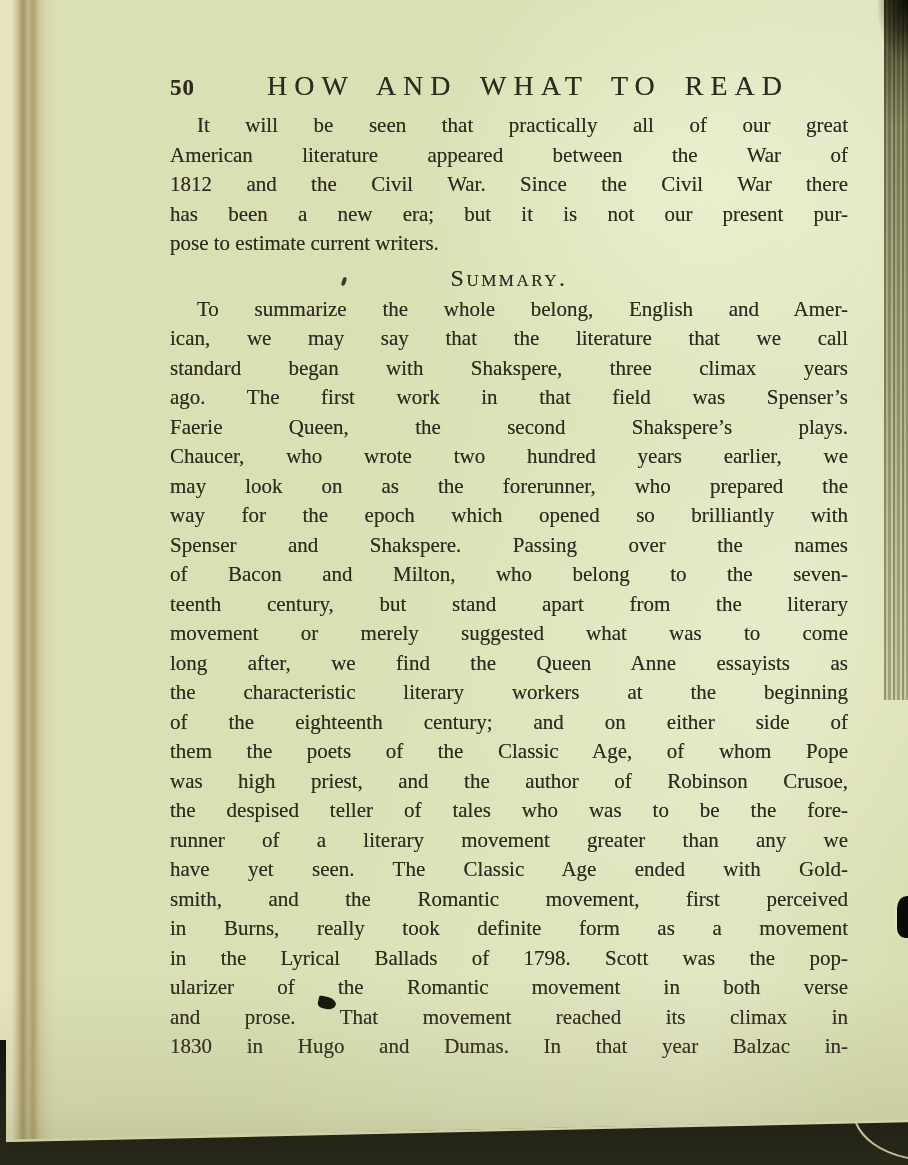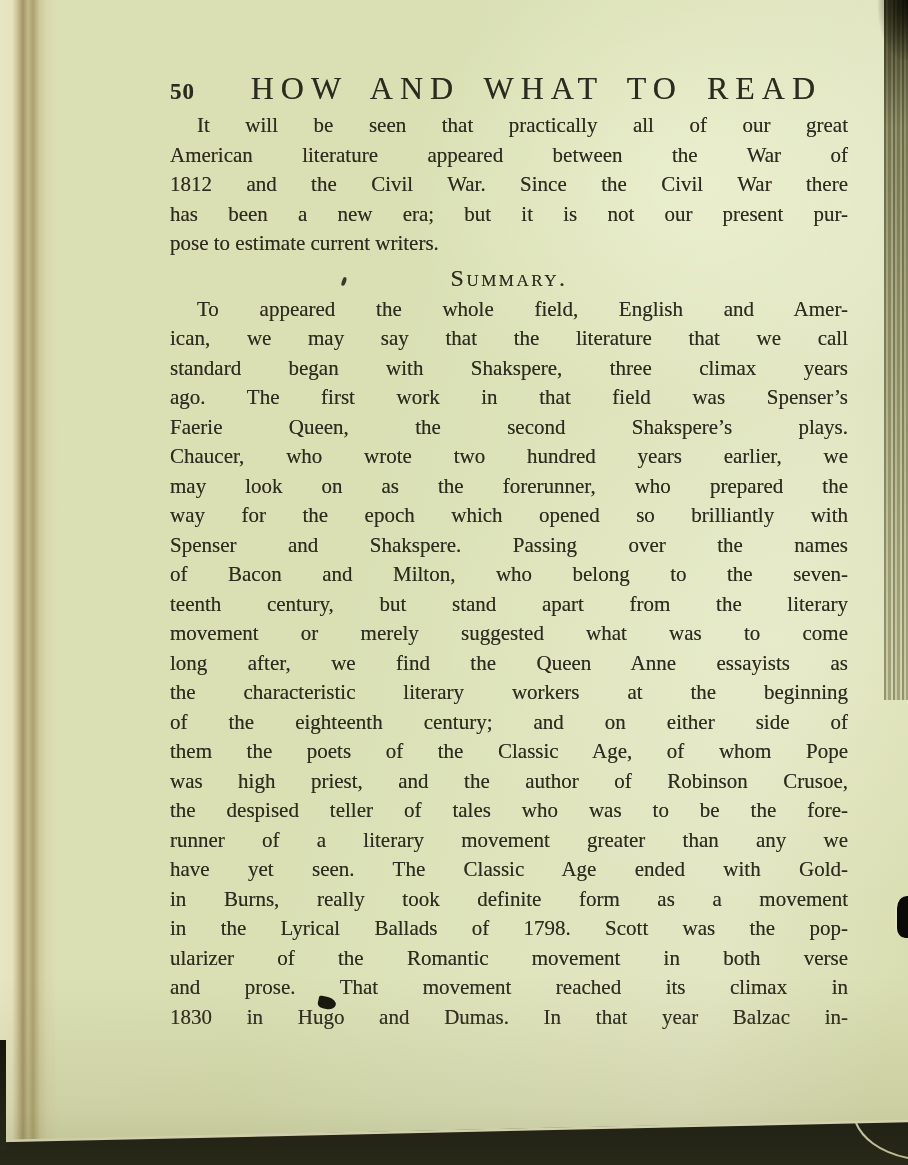--- a/index.html
+++ b/index.html
@@ -102,22 +102,22 @@
   }
   .header { display: flex; align-items: baseline; height: 30px; }
   .pagenum {
     width: 64px;
     font-size: 23px;
     font-weight: bold;
     letter-spacing: 1px;
   }
   .title {
     flex: 1;
-    text-align: right;
-    font-size: 32px;
+    text-align: center;
+    font-size: 28px;
     letter-spacing: 7px;
     word-spacing: 9px;
     padding-right: 26px;
     white-space: nowrap;
   }
   .para { font-size: 21px; line-height: 29.5px; }
   .para-1 { margin-top: 11px; }
   .para-2 { margin-top: 3px; }
   .tline { text-align: justify; text-align-last: justify; }
   .tline.no-just { text-align-last: left; }
@@ -169,40 +169,41 @@
           <div class="tline indent">It will be seen that practically all of our great</div>
           <div class="tline">American literature appeared between the War of</div>
           <div class="tline">1812 and the Civil War. Since the Civil War there</div>
           <div class="tline">has been a new era; but it is not our present pur-</div>
           <div class="tline no-just">pose to estimate current writers.</div>
         </div>
 
       <div class="section-heading">Summary.</div>
 
       <div class="para para-2">
-          <div class="tline indent">To appeared the whole field, English and Amer-</div>
+          <div class="tline indent">To summarize the whole belong, English and Amer-</div>
           <div class="tline">ican, we may say that the literature that we call</div>
           <div class="tline">standard began with Shakspere, three climax years</div>
           <div class="tline">ago. The first work in that field was Spenser’s</div>
           <div class="tline">Faerie Queen, the second Shakspere’s plays.</div>
           <div class="tline">Chaucer, who wrote two hundred years earlier, we</div>
           <div class="tline">may look on as the forerunner, who prepared the</div>
           <div class="tline">way for the epoch which opened so brilliantly with</div>
           <div class="tline">Spenser and Shakspere. Passing over the names</div>
           <div class="tline">of Bacon and Milton, who belong to the seven-</div>
           <div class="tline">teenth century, but stand apart from the literary</div>
           <div class="tline">movement or merely suggested what was to come</div>
           <div class="tline">long after, we find the Queen Anne essayists as</div>
           <div class="tline">the characteristic literary workers at the beginning</div>
           <div class="tline">of the eighteenth century; and on either side of</div>
           <div class="tline">them the poets of the Classic Age, of whom Pope</div>
           <div class="tline">was high priest, and the author of Robinson Crusoe,</div>
           <div class="tline">the despised teller of tales who was to be the fore-</div>
           <div class="tline">runner of a literary movement greater than any we</div>
           <div class="tline">have yet seen. The Classic Age ended with Gold-</div>
+          <div class="tline">smith, and the Romantic movement, first perceived</div>
           <div class="tline">in Burns, really took definite form as a movement</div>
           <div class="tline">in the Lyrical Ballads of 1798. Scott was the pop-</div>
           <div class="tline">ularizer of the Romantic movement in both verse</div>
           <div class="tline">and prose. That movement reached its climax in</div>
           <div class="tline">1830 in Hugo and Dumas. In that year Balzac in-</div>
         </div>
     </div>
 
     <div class="ink-speck"></div>
     <div class="ink-blot"></div>

